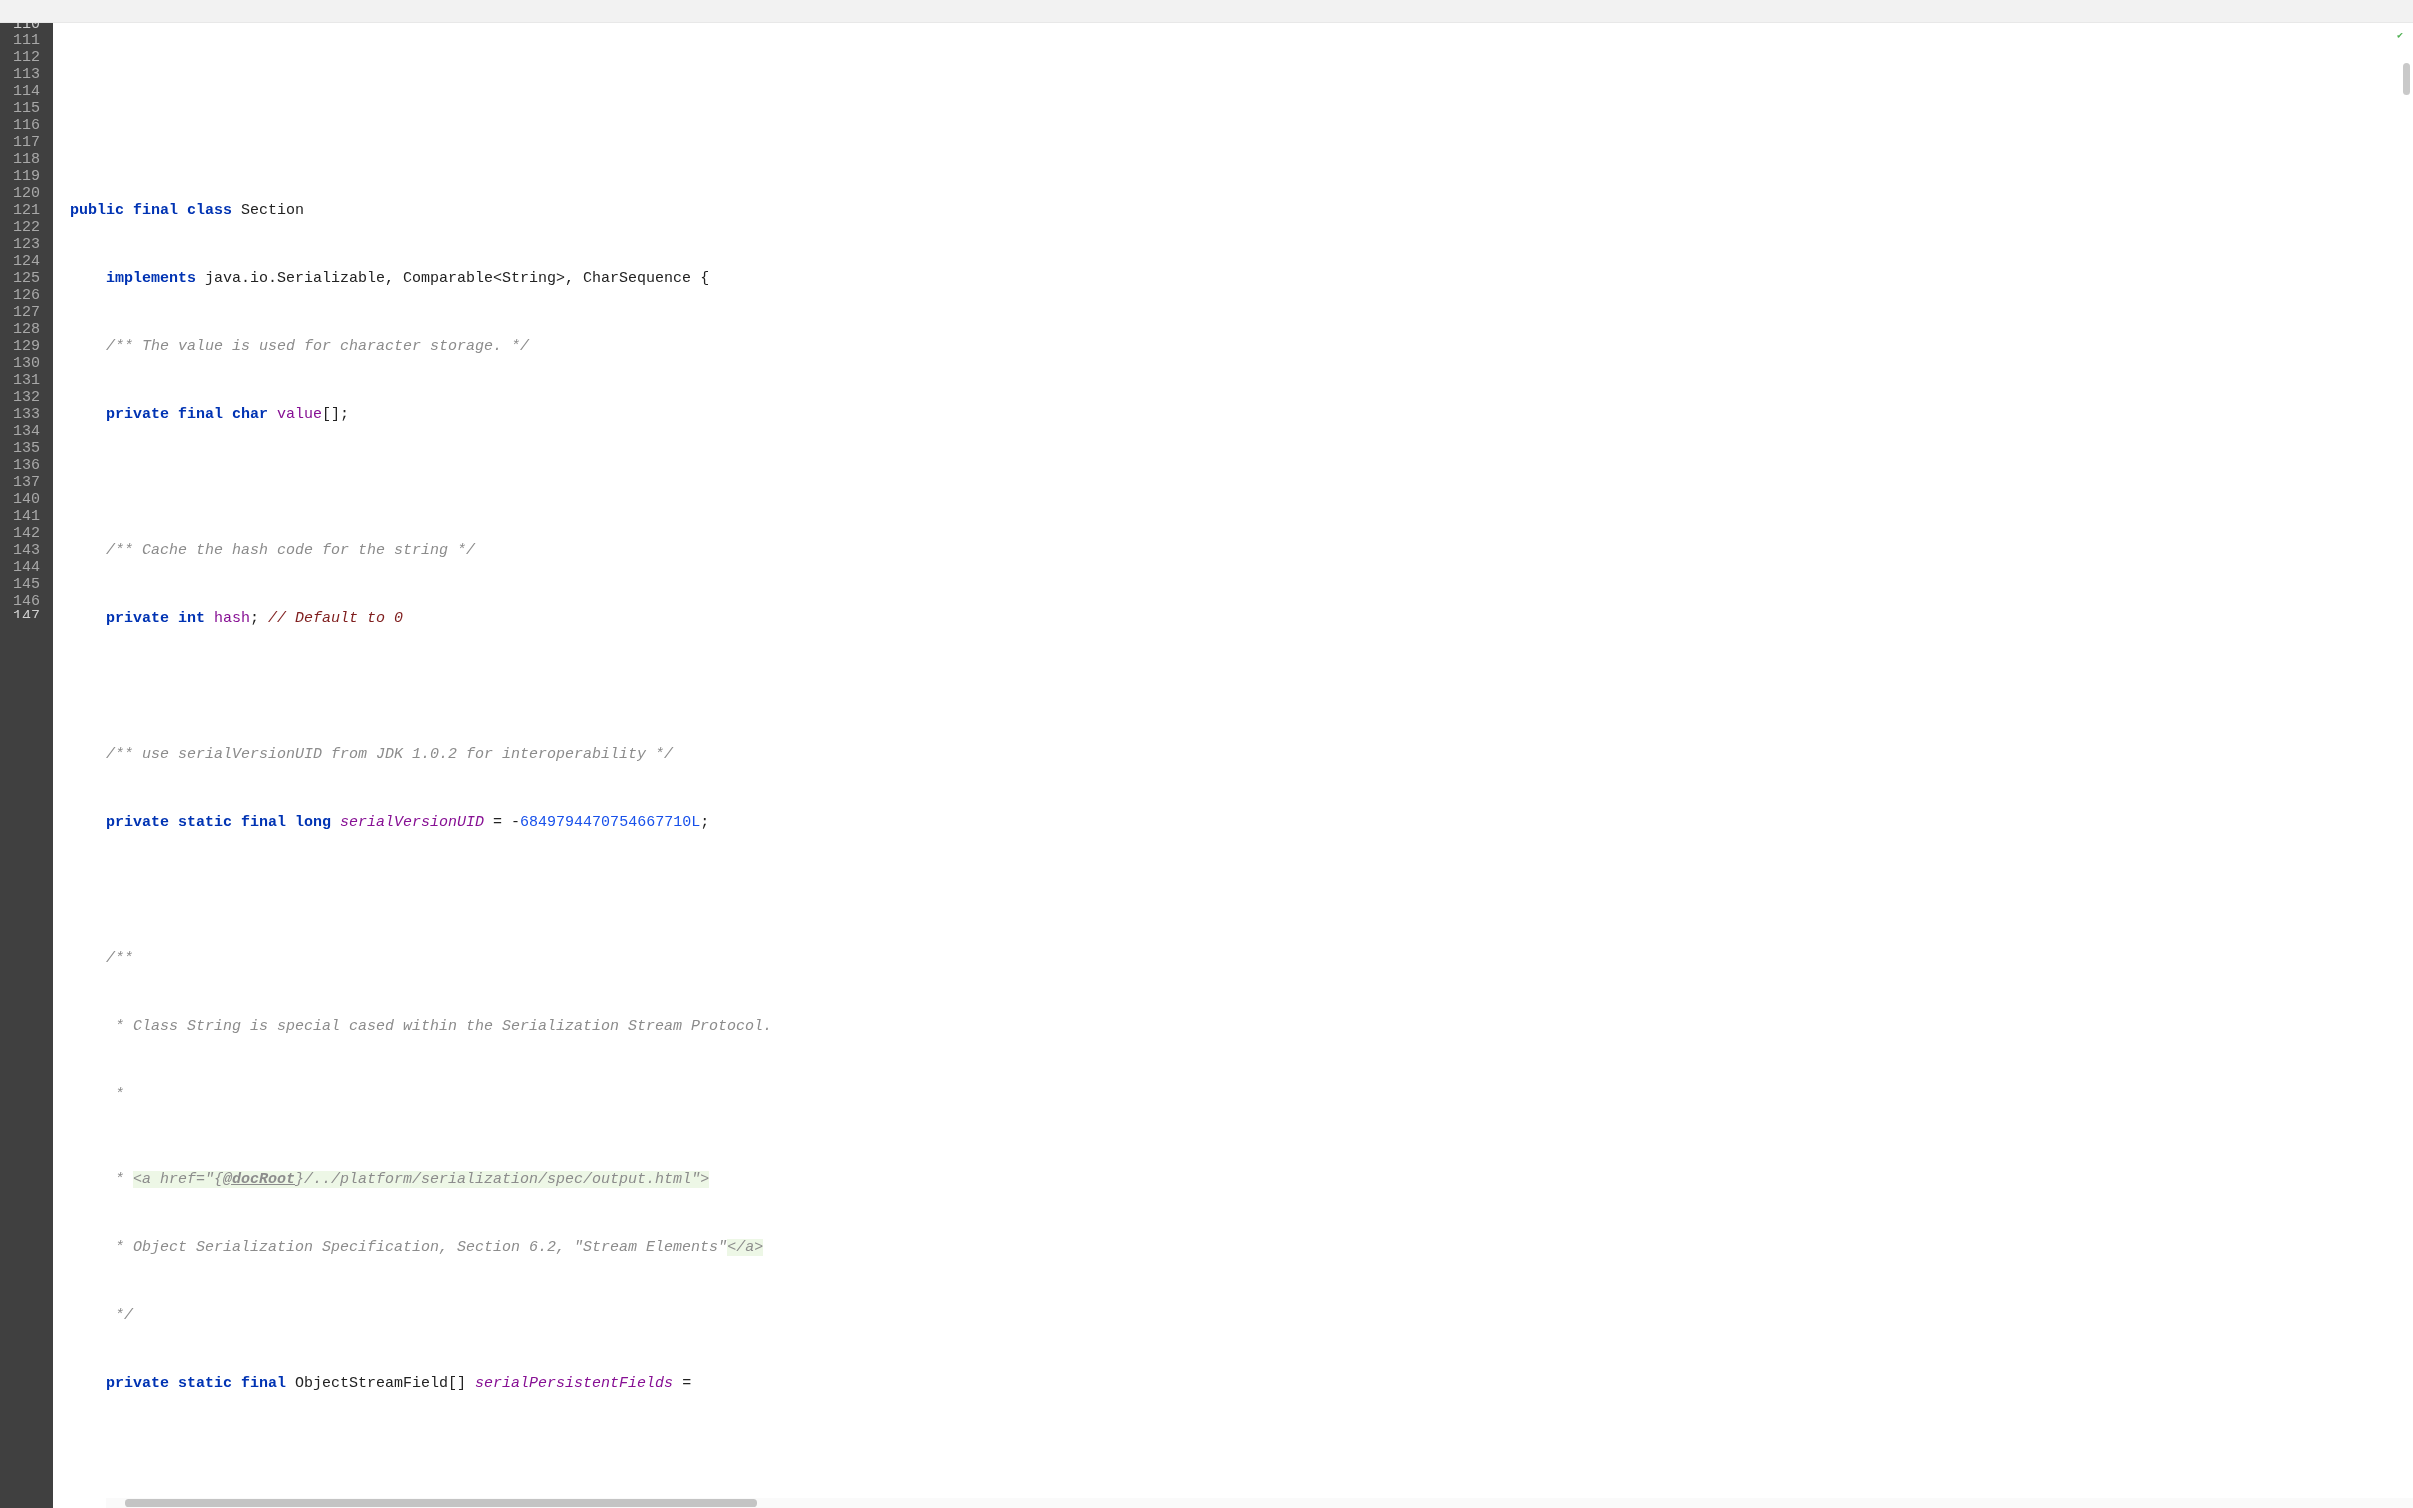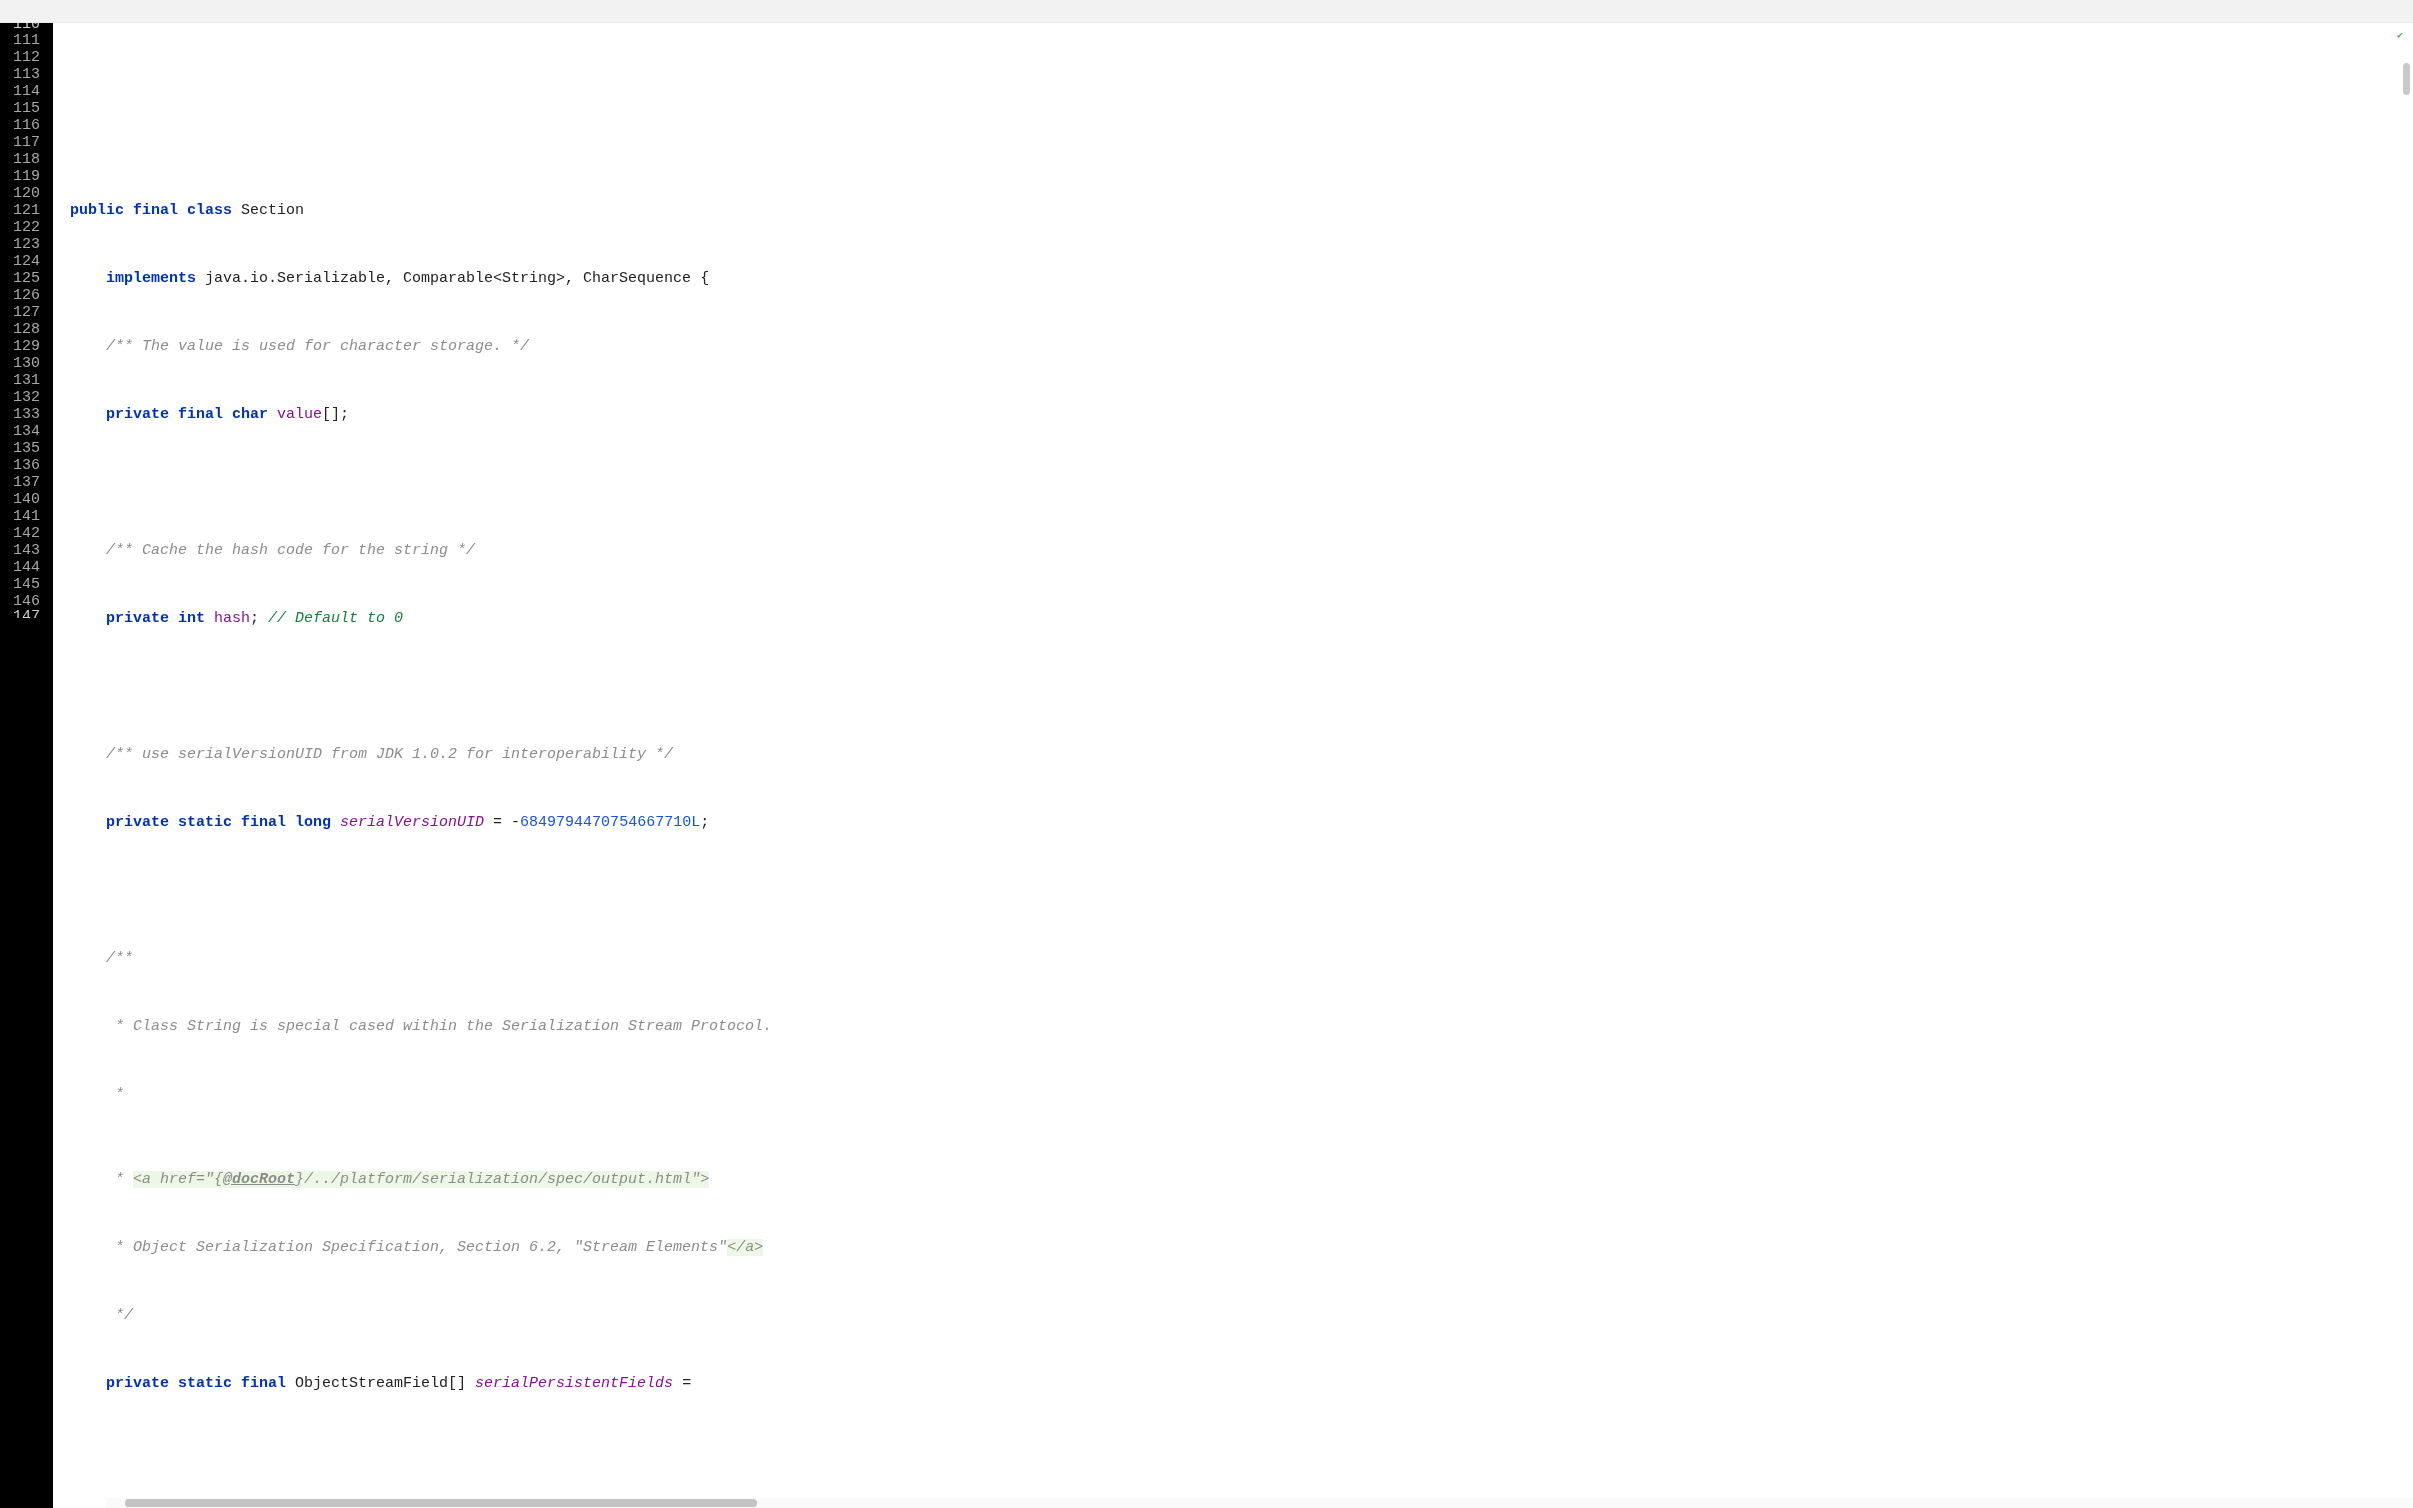--- a/index.html
+++ b/index.html
@@ -18,21 +18,21 @@
   }
   .editor-wrap {
     position: relative;
     display: flex;
     height: calc(100% - 23px);
     overflow: hidden;
   }
   .gutter {
     width: 53px;
     flex-shrink: 0;
-    background: #000000;
+    background: #404040;
     color: #a8a8a8;
     text-align: right;
     padding-right: 13px;
     padding-top: 0;
     font-size: 15px;
     line-height: 17px;
     user-select: none;
   }
   .gutter .ln { height: 17px; }
   .code {
@@ -44,21 +44,21 @@
     position: relative;
     overflow: hidden;
   }
   .code .row { height: 17px; padding-left: 17px; }
 
   
   .kw   { color: #0033b3; font-weight: bold; }
   .fld  { color: #871094; }                           
   .fldi { color: #871094; font-style: italic; }       
   .num  { color: #1750eb; }                           
-  .cmt  { color: #15803d; font-style: italic; }       
+  .cmt  { color: #7f1d1d; font-style: italic; }       
   .doc  { color: #8c8c8c; font-style: italic; }
   .doctag { color: #8c8c8c; font-style: italic; font-weight: bold; text-decoration: underline; }
   .doc-hl { background: #edf7e6; }
 
   
   .chevron {
     position: absolute;
     top: 4.3px;
     right: 10px;
     color: #4caf50;

